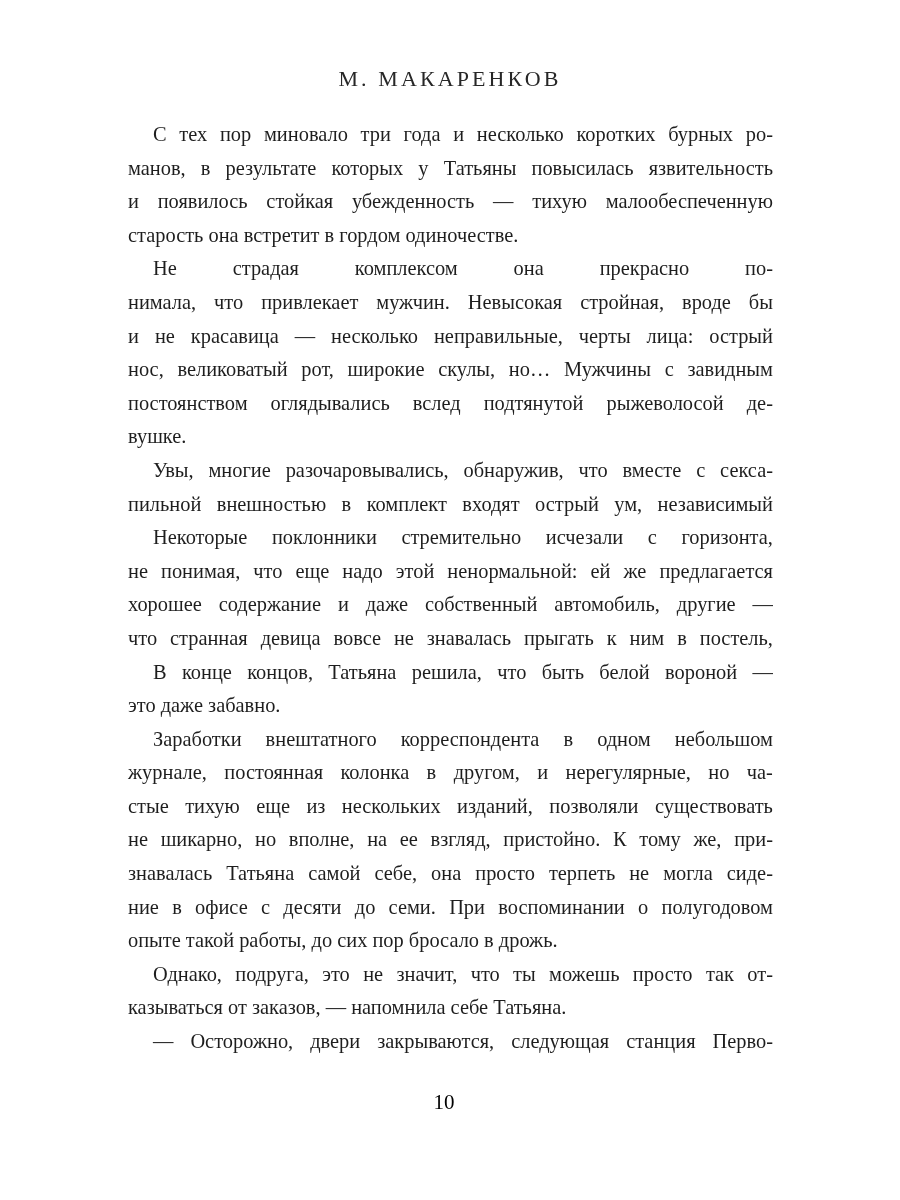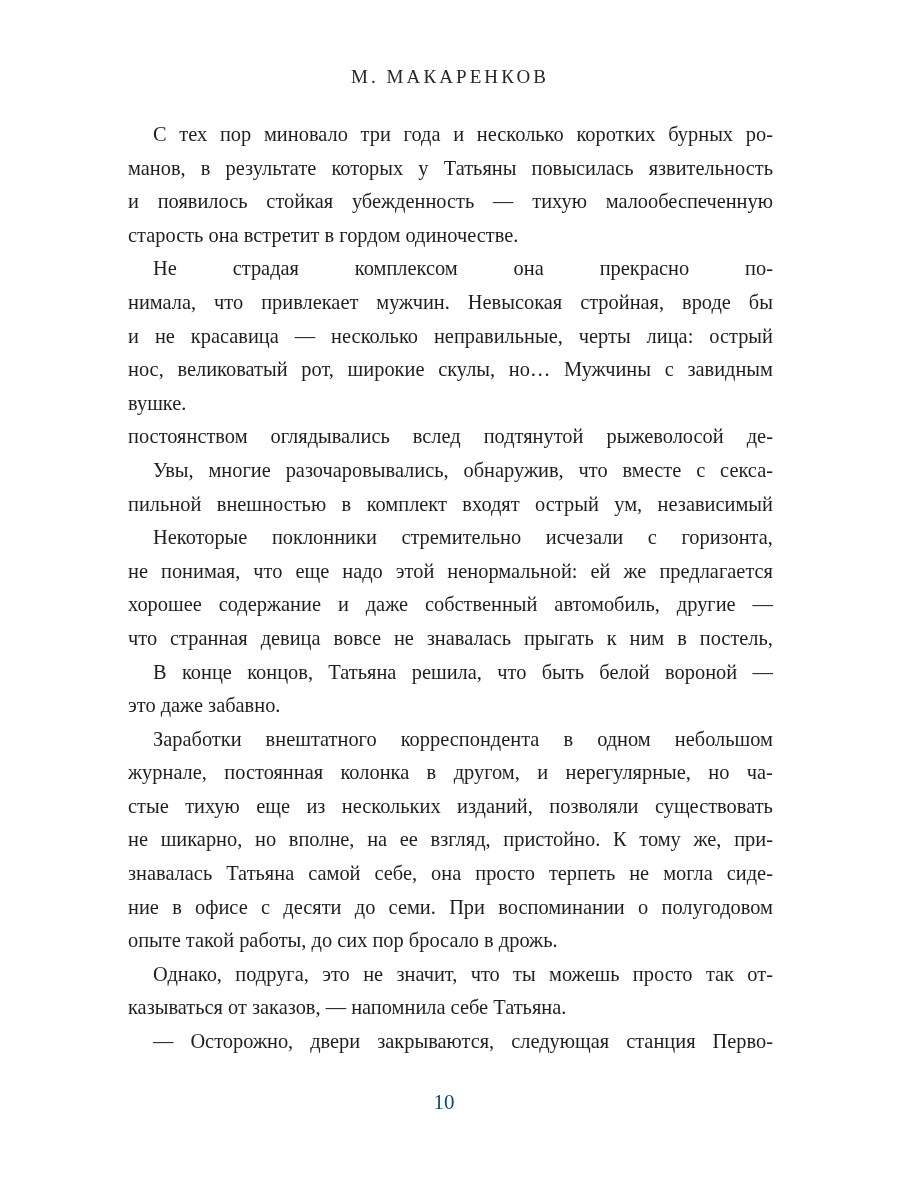--- a/index.html
+++ b/index.html
@@ -24,21 +24,21 @@
     overflow: hidden;
   }
 
   
   .running-head {
     position: absolute;
     top: 66px;
     left: 0;
     width: 900px;
     text-align: center;
-    font-size: 19px;
+    font-size: 22px;
     letter-spacing: 3.1px;
     color: #272727;
     font-variant: small-caps;
     text-transform: uppercase;
     white-space: pre;
   }
 
   
   .text-column {
     position: absolute;
@@ -87,21 +87,21 @@
   }
 
   
   .folio {
     position: absolute;
     top: 1090px;
     left: 0;
     width: 888px;
     text-align: center;
     font-size: 21px;
-    color: #0c4a6e;
+    color: #000000;
   }
 </style>
 </head>
 <body>
 
 <div class="page">
 
   <div class="running-head">М. МАКАРЕНКОВ</div>
 
   <div class="text-column" id="text-column">
@@ -174,29 +174,29 @@
           <span>нос,</span>
           <span>великоватый</span>
           <span>рот,</span>
           <span>широкие</span>
           <span>скулы,</span>
           <span>но…</span>
           <span>Мужчины</span>
           <span>с</span>
           <span>завидным</span>
         </span>
-        <span class="line flush">вушке.</span>
         <span class="line just">
           <span>постоянством</span>
           <span>оглядывались</span>
           <span>вслед</span>
           <span>подтянутой</span>
           <span>рыжеволосой</span>
           <span>де-</span>
         </span>
+        <span class="line flush">вушке.</span>
       </p>
       <p class="para">
         <span class="line just indent">
           <span>Увы,</span>
           <span>многие</span>
           <span>разочаровывались,</span>
           <span>обнаружив,</span>
           <span>что</span>
           <span>вместе</span>
           <span>с</span>

